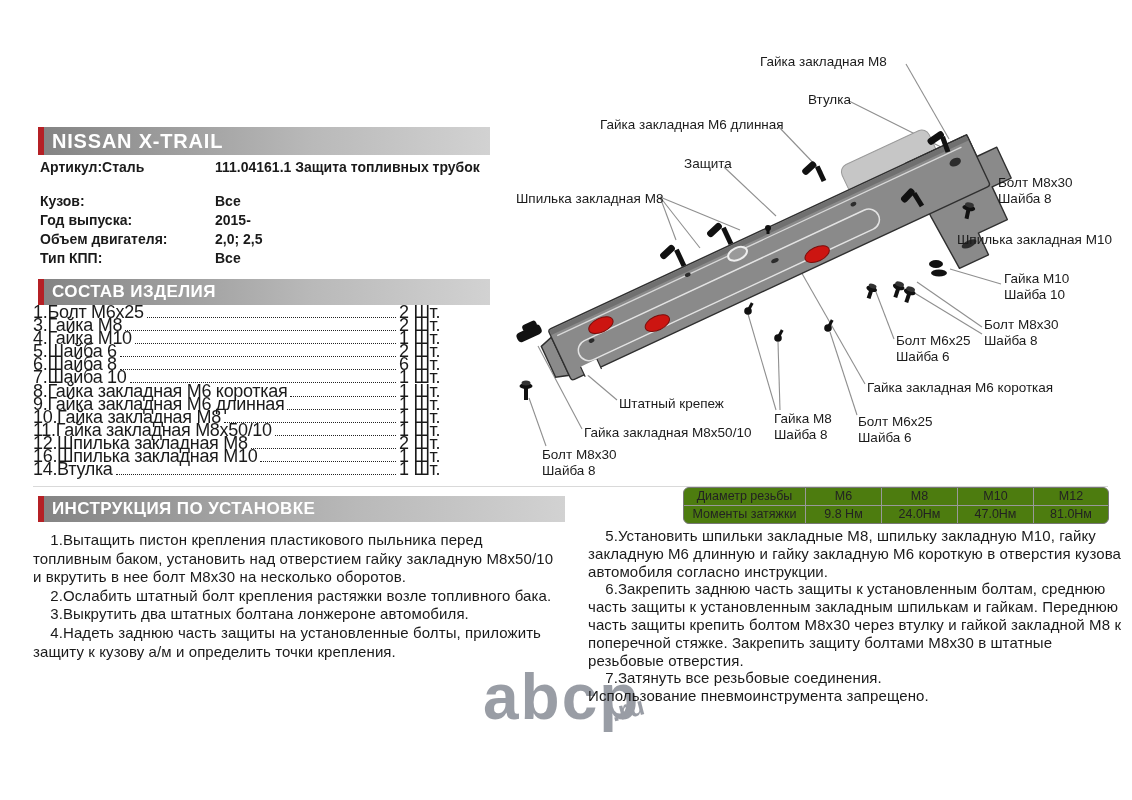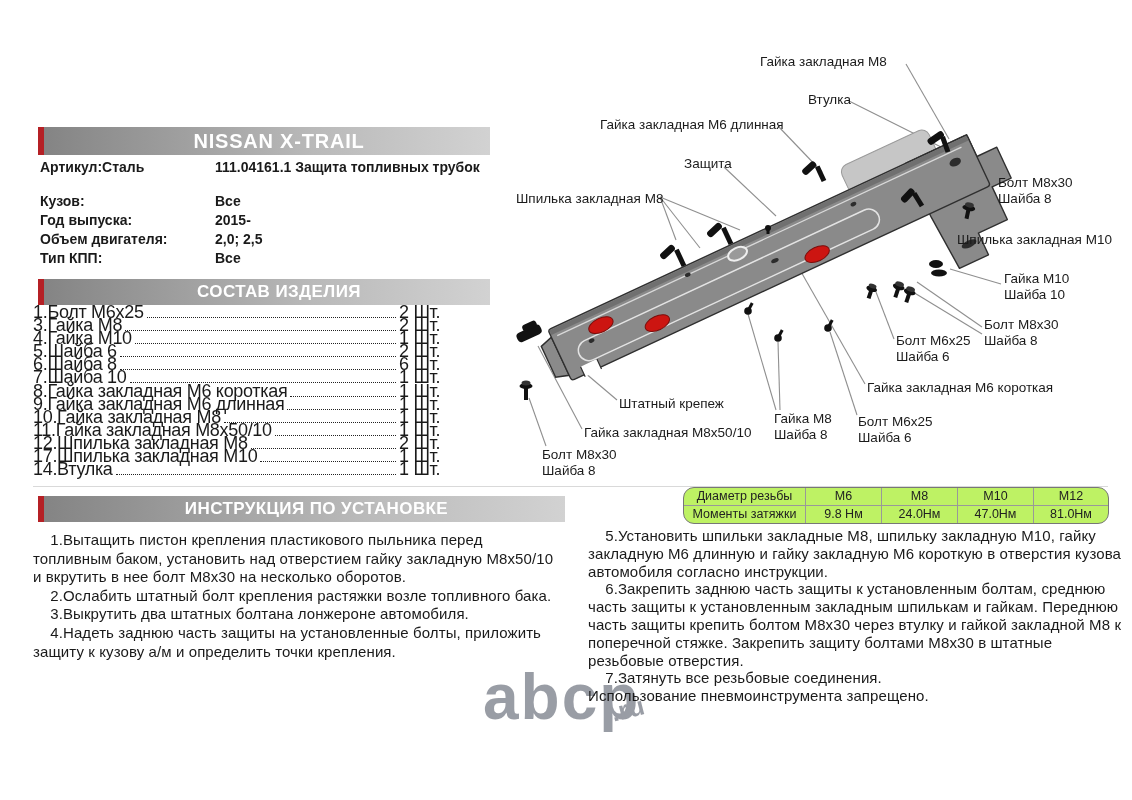--- a/index.html
+++ b/index.html
@@ -1,21 +1,21 @@
 <!DOCTYPE html>
 <html><head>
 <meta charset="utf-8">
 <style>
   html,body{margin:0;padding:0;background:#e8e8e8;}
   .page{position:relative;width:1132px;height:800px;background:#ffffff;overflow:hidden;
         font-family:"Liberation Sans","DejaVu Sans",sans-serif;color:#1a1a1a;}
   
   .bar{position:absolute;box-sizing:border-box;color:#fff;font-weight:bold;
        background:linear-gradient(90deg,#848484 0%,#b9b9b9 60%,#d2d2d2 100%);
-       border-left:6px solid #b52025;padding-left:24px;text-align:center;}
+       border-left:6px solid #b52025;padding-left:8px;}
   .bar-title{left:38px;top:127px;width:452px;height:28px;font-size:20px;line-height:28px;letter-spacing:.8px;}
   .bar-parts{left:38px;top:279px;width:452px;height:26px;font-size:17px;line-height:26px;letter-spacing:.4px;}
   .bar-instr{left:38px;top:496px;width:527px;height:26px;font-size:17px;line-height:26px;letter-spacing:.4px;}
   
   .article{position:absolute;left:40px;top:159px;font-size:14px;font-weight:bold;white-space:nowrap;}
   .article .val{position:absolute;left:175px;white-space:nowrap;}
   .specs{position:absolute;left:40px;top:192px;font-size:14px;font-weight:bold;}
   .specs .row{position:relative;height:19px;line-height:19px;white-space:nowrap;}
   .specs .val{position:absolute;left:175px;}
   
@@ -24,23 +24,23 @@
   .parts .dots{flex:1;border-bottom:1.6px dotted #222;margin:0 3px 2px 3px;min-width:10px;}
   .parts .qty{width:46px;}
   
   .instr{position:absolute;font-size:15px;line-height:18.6px;letter-spacing:.1px;z-index:2;}
   .instr-left{left:33px;top:531px;width:530px;}
   .instr-right{left:588px;top:527px;width:534px;line-height:17.8px;}
   .instr p{margin:0;text-indent:1.15em;}
   .instr p.noindent{text-indent:0;}
   
   .ttable{position:absolute;left:683px;top:487px;width:426px;height:37px;box-sizing:border-box;
-          border:1px solid #777;border-radius:11px;display:grid;
+          border:1px solid #777;border-radius:6px;display:grid;
           grid-template-columns:122px 76px 76px 76px 1fr;grid-template-rows:1fr 1fr;
-          font-size:12.5px;text-align:center;background:#bef264;z-index:2;color:#222;}
+          font-size:12.5px;text-align:center;background:#4d7c0f;z-index:2;color:#222;}
   .ttable .cell{border-right:1px solid #999;border-bottom:1px solid #999;line-height:17px;overflow:hidden;}
   .ttable .cell:nth-child(5n){border-right:none;}
   .ttable .cell:nth-child(n+6){border-bottom:none;}
   
   .dlabel{position:absolute;font-size:13.5px;line-height:15.5px;white-space:pre-line;color:#1b1b1b;z-index:3;}
   
   .separator{position:absolute;left:33px;top:486px;width:1075px;height:0;border-top:1px solid #d9d9d9;}
   .watermark{position:absolute;left:483px;top:660px;z-index:1;color:#0f172a;opacity:.42;font-weight:bold;}
   .watermark .big{font-size:64px;letter-spacing:2px;}
   .watermark .small{position:absolute;left:128px;top:34px;font-size:26px;transform:rotate(-14deg);}
@@ -278,21 +278,21 @@
         <span>11.Гайка закладная М8х50/10</span>
         <span class="dots"></span>
         <span class="qty">1 Шт.</span>
       </div>
     <div class="prow">
         <span>12.Шпилька закладная М8</span>
         <span class="dots"></span>
         <span class="qty">2 Шт.</span>
       </div>
     <div class="prow">
-        <span>17.Шпилька закладная М10</span>
+        <span>16.Шпилька закладная М10</span>
         <span class="dots"></span>
         <span class="qty">1 Шт.</span>
       </div>
     <div class="prow">
         <span>14.Втулка</span>
         <span class="dots"></span>
         <span class="qty">1 Шт.</span>
       </div>
   </div>
 

